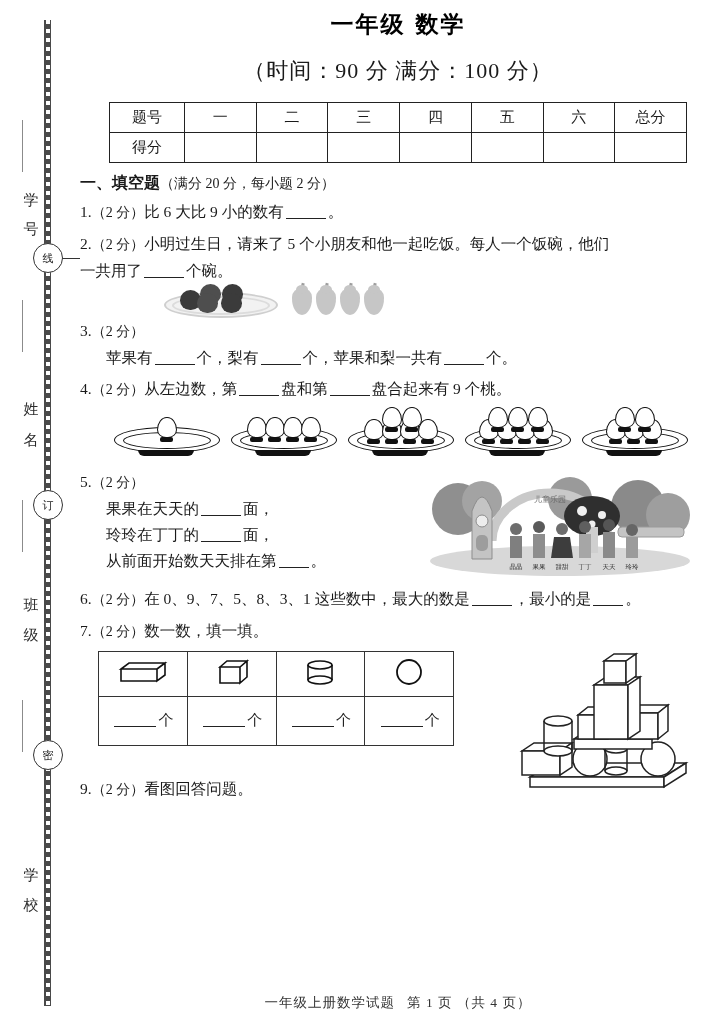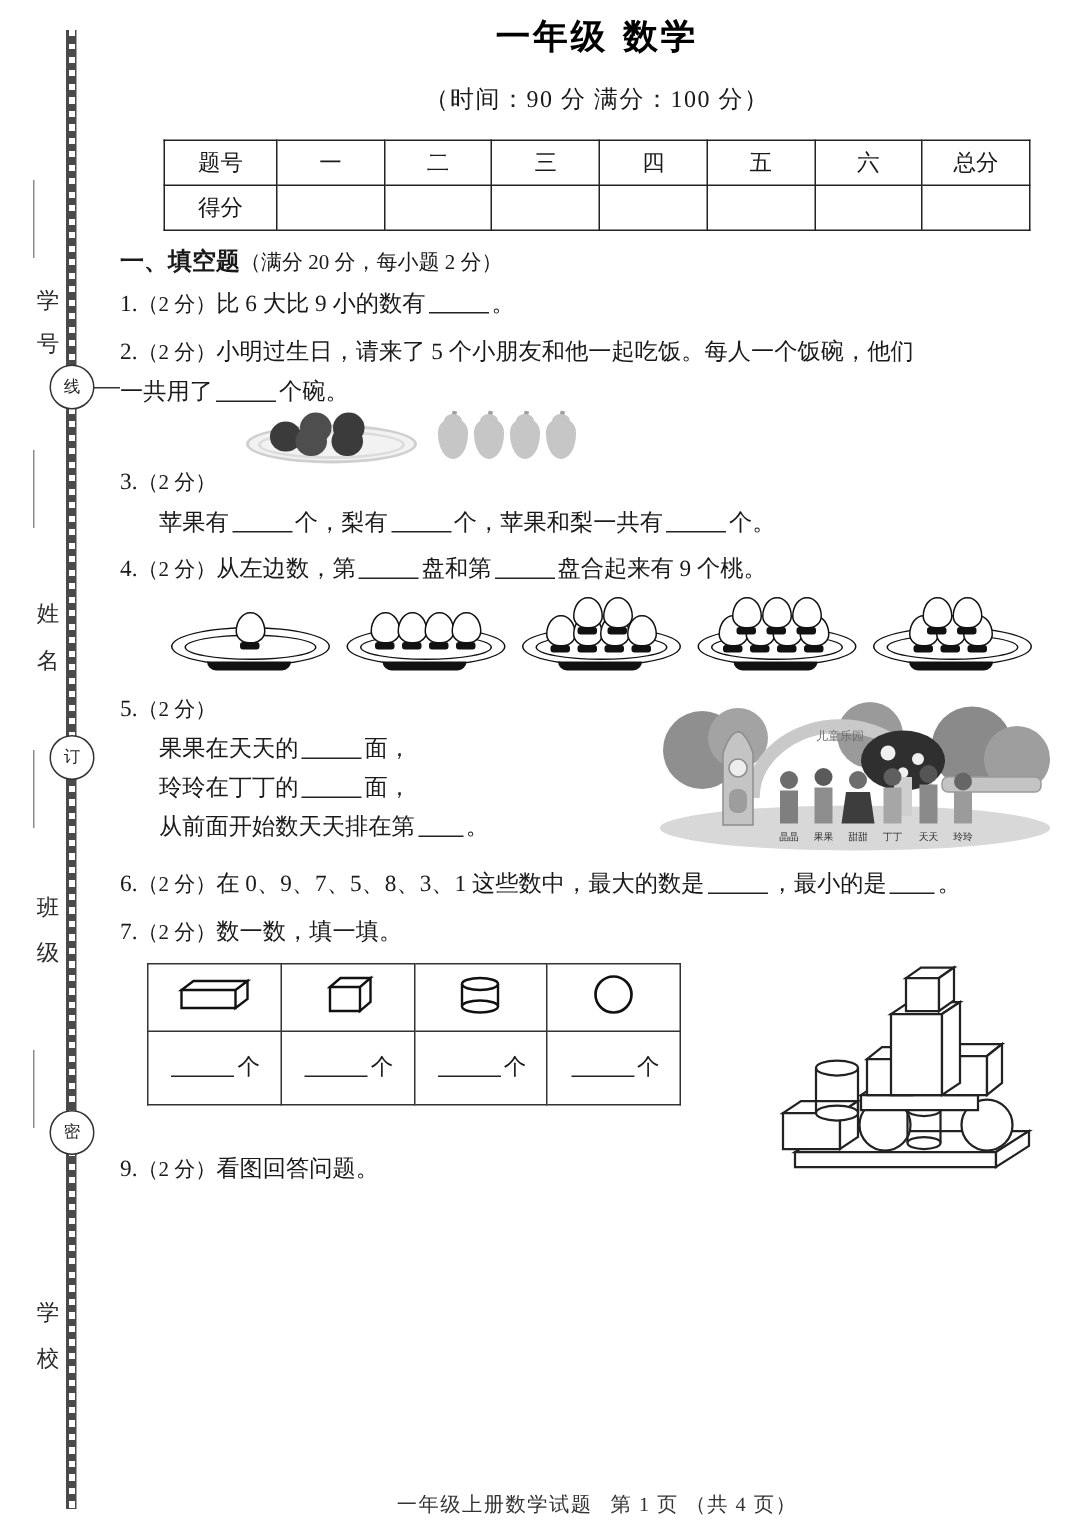--- a/index.html
+++ b/index.html
@@ -48,21 +48,21 @@
 
   .title1 {
     text-align:center; font-size:29px; font-weight:bold; letter-spacing:1px;
     margin-top:42px; font-family:"DejaVu Sans", sans-serif; color:#000;
   }
   .title2 {
     text-align:center; font-size:23px; font-weight:bold; letter-spacing:2px;
     margin-top:9px; font-family:"DejaVu Sans", sans-serif; color:#000;
   }
   .subtitle {
-    text-align:center; font-size:16px; margin-top:16px; letter-spacing:1px;
+    text-align:center; font-size:22px; margin-top:16px; letter-spacing:1px;
   }
 
   
   .score-table {
     border-collapse:collapse; margin:16px auto 0 auto; width:578px;
     table-layout:fixed;
   }
   .score-table td {
     border:1px solid #222; height:29px; text-align:center;
     font-size:15px; padding:0;
@@ -126,21 +126,21 @@
     border:1.5px solid #111;
     border-radius:50% 50% 46% 46% / 62% 62% 40% 40%;
   }
   .peach::after{
     content:""; position:absolute; left:2px; bottom:-5px; width:13px; height:5px;
     background:#111; border-radius:2px;
   }
 
   
   .fig5 {
-    position:absolute; right:10px; top:0; width:280px; height:110px;
+    position:absolute; right:20px; top:0; width:280px; height:110px;
   }
 
   
   .shape-table{
     border-collapse:collapse; margin:6px 0 0 18px; table-layout:fixed; width:356px;
   }
   .shape-table td { border:1px solid #333; padding:0; }
   .shape-table td.s-top { height:44px; text-align:center; vertical-align:middle; }
   .shape-table td.s-bot { height:48px; text-align:center; vertical-align:top; }
   .cnt { font-size:15px; display:inline-block; margin-top:14px; }

